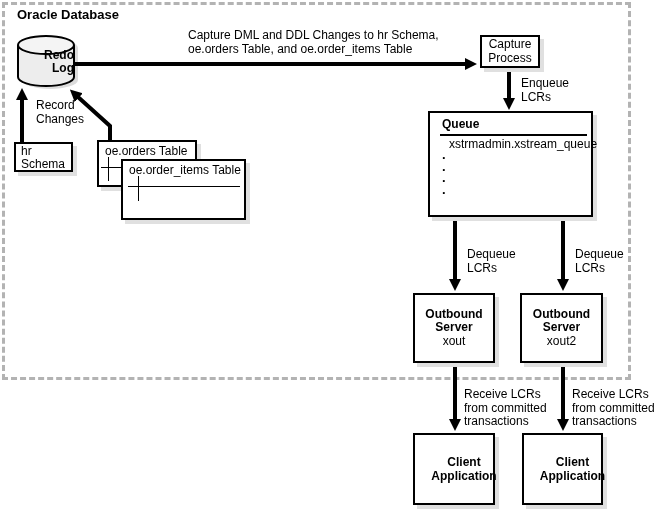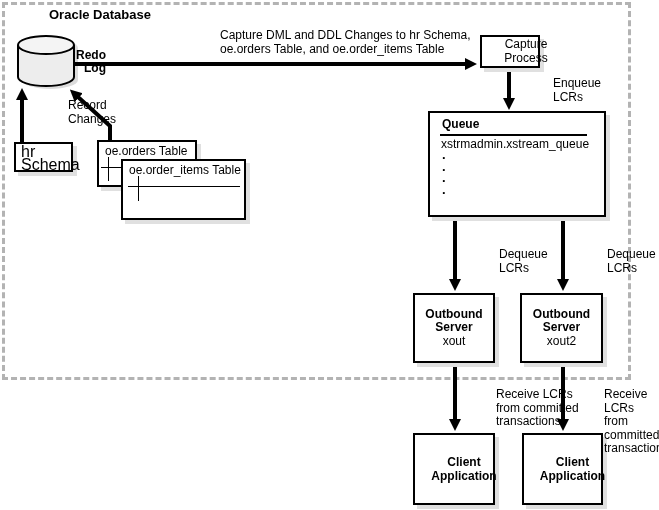--- a/index.html
+++ b/index.html
@@ -12,34 +12,34 @@
   .abs { position:absolute; }
   #db-boundary {
     left:2px; top:2px; width:623px; height:372px;
     border:3px dashed #b3b3b3; z-index:1;
   }
   #arrow-layer { left:0; top:0; z-index:2; }
   .node {
     position:absolute; background:#fff; border:2px solid #000;
     box-shadow:4px 4px 0 #e0e0e0; z-index:3; box-sizing:border-box;
   }
-  .lbl { position:absolute; z-index:4; font-size:12px; line-height:13.5px; white-space:pre-line;margin-left:32px; }
+  .lbl { position:absolute; z-index:4; font-size:12px; line-height:13.5px; white-space:pre-line; }
   .center { display:flex; flex-direction:column; align-items:center; justify-content:center; text-align:center; }
   #oracle-title { left:17px; top:8px; font-size:13px; font-weight:bold; }
   #redo-label { left:18px; top:49px; width:56px; text-align:right; font-weight:bold; line-height:13px; }
   #capture-ann { left:188px; top:29px; }
   #record-ann { left:36px; top:99px; }
   #enqueue-ann { left:521px; top:77px; }
   #capture-box { left:480px; top:35px; width:60px; height:33px; }
-  #queue-box { left:428px; top:111px; width:178px; height:106px; }
+  #queue-box { left:428px; top:111px; width:165px; height:106px; }
   .q-title { position:absolute; left:12px; top:4px; font-size:12px; font-weight:bold; }
   .q-rule { position:absolute; left:10px; top:21px; width:147px; height:0; border-top:2px solid #000; }
-  .q-name { position:absolute; left:11px; top:24px; font-size:12px; }
+  .q-name { position:absolute; left:19px; top:24px; font-size:12px; }
   .q-dots { position:absolute; left:12px; top:36px; font-size:13px; font-weight:bold; line-height:11.5px; white-space:pre-line; }
-  #hr-box { left:14px; top:142px; width:59px; height:30px; padding:1px 0 0 5px; font-size:16px; line-height:13px; white-space:pre-line; }
+  #hr-box { left:14px; top:142px; width:59px; height:30px; padding:1px 0 0 5px; font-size:12px; line-height:13px; white-space:pre-line; }
   #orders-box { left:97px; top:140px; width:100px; height:47px; font-size:12px;text-decoration:underline; }
   #orderitems-box { left:121px; top:159px; width:125px; height:61px; font-size:12px; }
   .tbl-label { position:absolute; left:6px; top:2px; }
   .tline { position:absolute; border-color:#000; border-style:solid; border-width:0; }
   #dequeue-l { left:467px; top:248px; }
   #dequeue-r { left:575px; top:248px; }
   #outbound-l { left:413px; top:293px; width:82px; height:70px; }
   #outbound-r { left:520px; top:293px; width:83px; height:70px; }
   .srv-title { font-weight:bold; font-size:12px; line-height:13.5px; white-space:pre-line; }
   .srv-name { font-size:12px; line-height:13.5px; }

